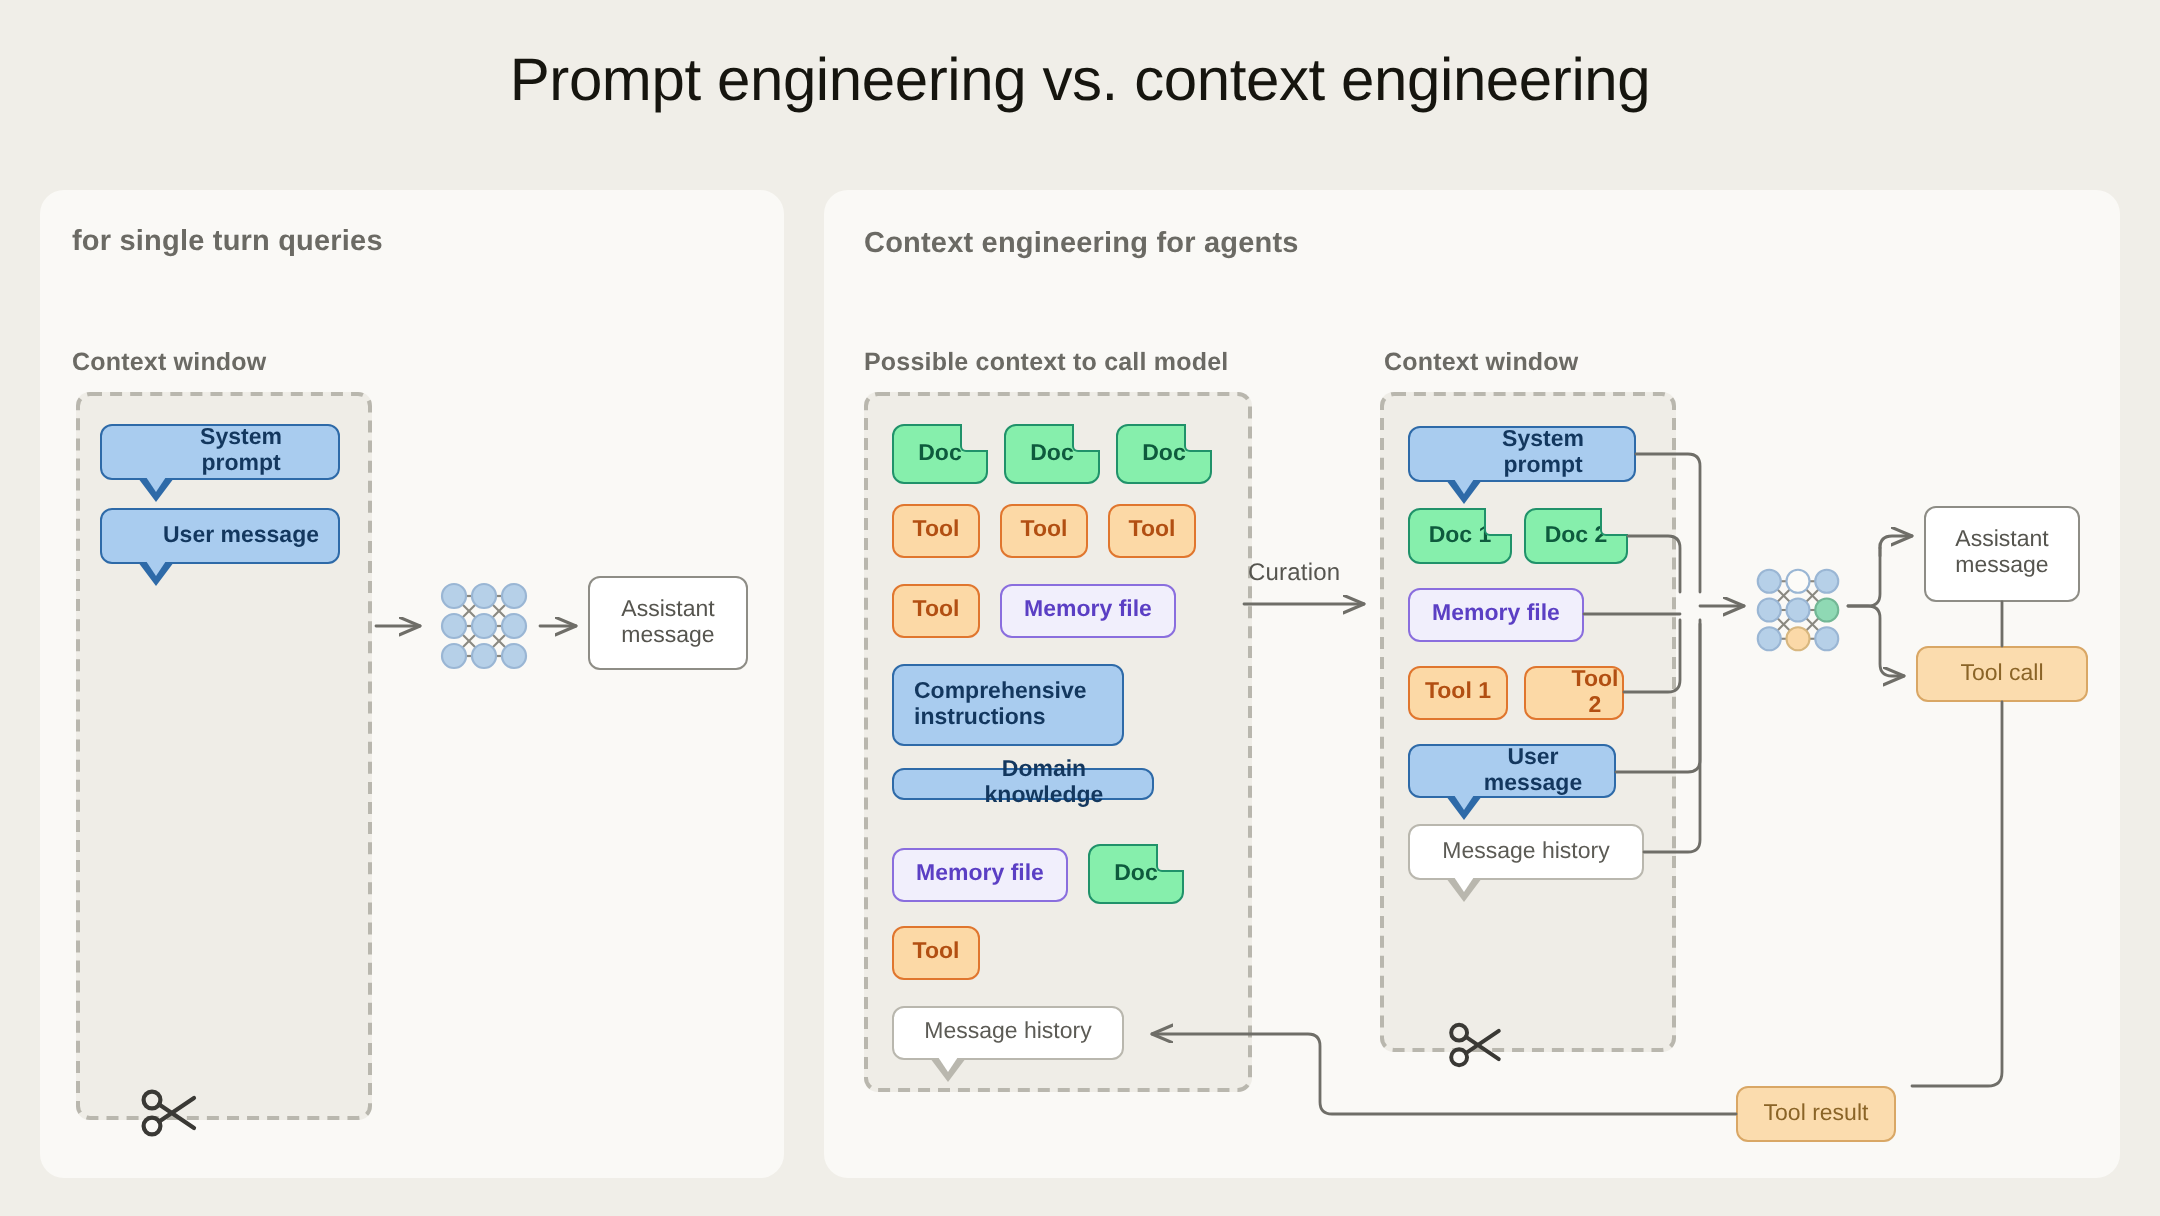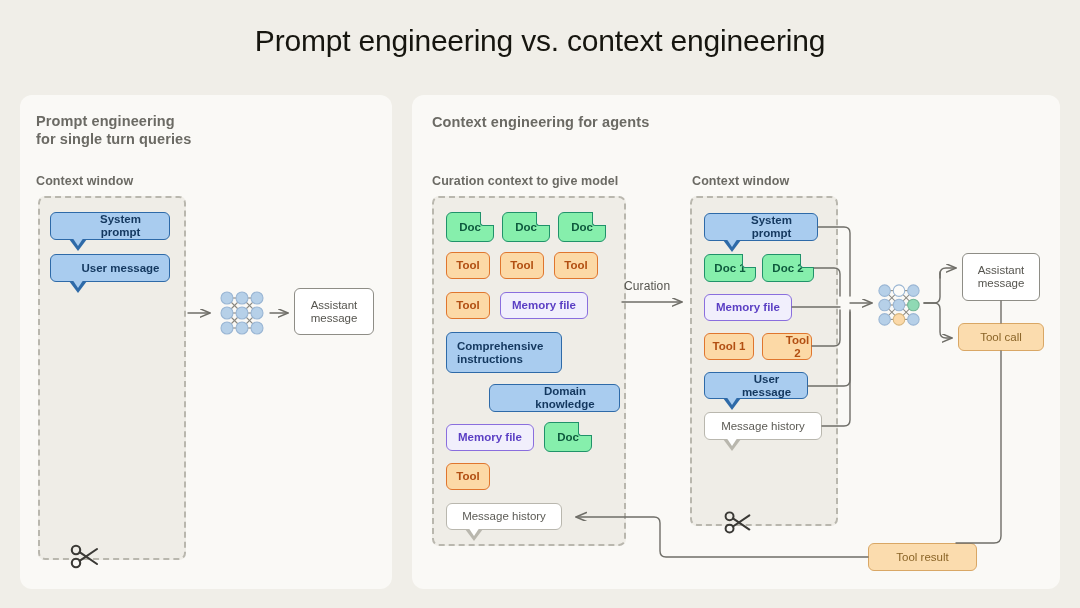--- a/index.html
+++ b/index.html
@@ -81,21 +81,20 @@
   svg.wires{position:absolute;left:0;top:0;width:1080px;height:608px;pointer-events:none;}
 </style>
 </head>
 <body>
 
 <div class="page-title">Prompt engineering vs. context engineering</div>
 
 <div class="panel" id="panel-left"></div>
 
 <div class="panel-heading" style="left:36px;top:112px;width:300px;">
-  <div>Prompt engineering</div>
   <div>for single turn queries</div>
 </div>
 
 <div class="col-label" style="left:36px;top:174px;">Context window</div>
 
 <div class="dashbox" id="left-dash" style="left:38px;top:196px;width:144px;height:360px;"></div>
 
 <div class="node blue bubble" style="left:50px;top:212px;width:120px;height:28px;">System prompt</div>
 
 <div class="node blue bubble" style="left:50px;top:254px;width:120px;height:28px;">User message</div>
@@ -145,21 +144,21 @@
       <line x1="11.6" y1="14.2" x2="29" y2="26"></line>
       <line x1="11.6" y1="22.8" x2="29" y2="11"></line>
     </g>
   </svg>
 </div>
 
 <div class="panel" id="panel-right"></div>
 
 <div class="panel-heading" style="left:432px;top:113px;">Context engineering for agents</div>
 
-<div class="col-label" style="left:432px;top:174px;">Curation context to give model</div>
+<div class="col-label" style="left:432px;top:174px;">Possible context to call model</div>
 <div class="col-label" style="left:692px;top:174px;">Context window</div>
 
 <div class="dashbox" style="left:432px;top:196px;width:190px;height:346px;"></div>
 
 <div class="node green doc on-dash" style="left:446px;top:212px;width:48px;height:30px;">
   <span>Doc</span>
   <span class="fold"></span>
 </div>
 <div class="node green doc on-dash" style="left:502px;top:212px;width:48px;height:30px;">
   <span>Doc</span>
@@ -172,21 +171,21 @@
 
 <div class="node orange" style="left:446px;top:252px;width:44px;height:27px;">Tool</div>
 <div class="node orange" style="left:500px;top:252px;width:44px;height:27px;">Tool</div>
 <div class="node orange" style="left:554px;top:252px;width:44px;height:27px;">Tool</div>
 
 <div class="node orange" style="left:446px;top:292px;width:44px;height:27px;">Tool</div>
 <div class="node purple" style="left:500px;top:292px;width:88px;height:27px;">Memory file</div>
 
 <div class="node blue" style="left:446px;top:332px;width:116px;height:41px;justify-content:flex-start;text-align:left;padding:0 10px;">Comprehensive instructions</div>
 
-<div class="node blue" style="left:446px;top:384px;width:131px;height:28px;margin-left:43px;">Domain knowledge</div>
+<div class="node blue" style="left:446px;top:384px;width:131px;height:16px;">Domain knowledge</div>
 
 <div class="node purple" style="left:446px;top:424px;width:88px;height:27px;">Memory file</div>
 <div class="node green doc on-dash" style="left:544px;top:422px;width:48px;height:30px;">
   <span>Doc</span>
   <span class="fold"></span>
 </div>
 
 <div class="node orange" style="left:446px;top:463px;width:44px;height:27px;">Tool</div>
 
 <div class="node white bubble" style="left:446px;top:503px;width:116px;height:27px;">Message history</div>
@@ -258,21 +257,21 @@
   </svg>
 </div>
 
 <div class="node plain" style="left:962px;top:253px;width:78px;height:48px;flex-direction:column;">
   <span>Assistant</span>
   <span>message</span>
 </div>
 
 <div class="node peachy" style="left:958px;top:323px;width:86px;height:28px;font-weight:normal;color:#8a6427;">Tool call</div>
 
-<div class="node peachy" style="left:868px;top:543px;width:109px;height:28px;font-weight:normal;color:#8a6427;">Tool result</div>
+<div class="node peachy" style="left:868px;top:543px;width:80px;height:28px;font-weight:normal;color:#8a6427;">Tool result</div>
 
 <svg class="wires">
   <defs>
     <marker id="ah" markerWidth="9" markerHeight="9" refX="7.5" refY="3.2" orient="auto" markerUnits="strokeWidth">
       <path d="M0,0 L7.5,3.2 L0,6.4" fill="none" stroke="#6f6e68" stroke-width="1.1" stroke-linecap="round" stroke-linejoin="round"></path>
     </marker>
   </defs>
   <g stroke="#6f6e68" stroke-width="1.4" fill="none" stroke-linecap="round" stroke-linejoin="round">
 
     <line x1="188" y1="313" x2="210" y2="313" marker-end="url(#ah)"></line>

